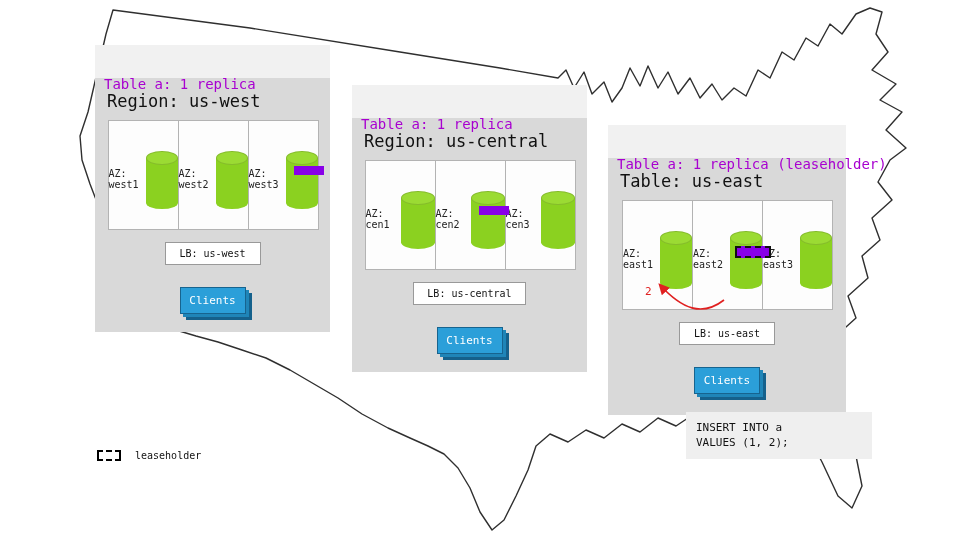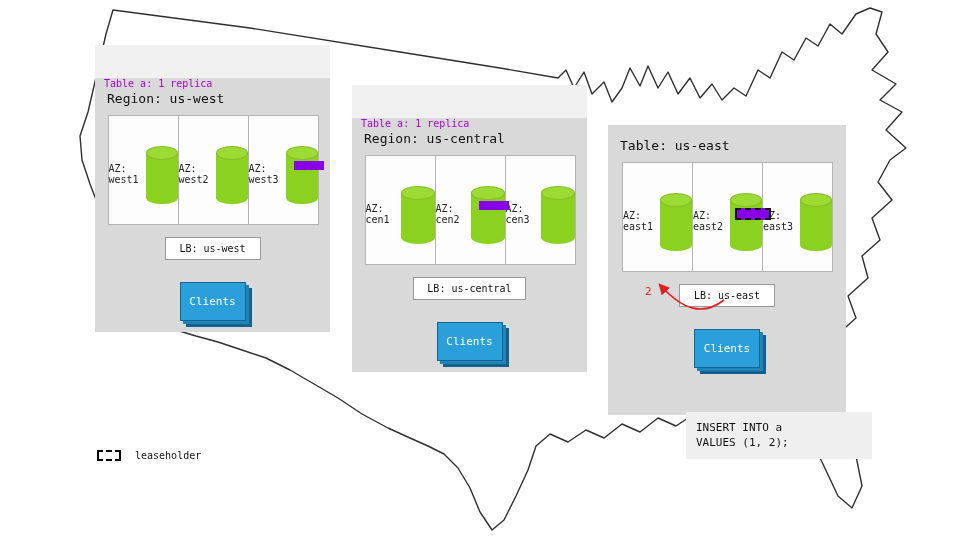--- a/index.html
+++ b/index.html
@@ -14,23 +14,23 @@
 
   .panel { position:absolute; width:235px; height:287px; background:#d9d9d9; z-index:2; }
   .panel-west    { left:95px;  top:45px;  }
   .panel-central { left:352px; top:85px;  }
   .panel-east    { left:608px; top:125px; width:238px; height:290px; }
 
   .panel-header {
     height:33px; background:#f1f1f1;
     display:flex; align-items:center; padding:0 9px;
   }
-  .table-label { font-size:10px; color:#a800d0; white-space:nowrap;margin-top:44px; }
-
-  .region-title { font-size:13px; color:#111; padding:13px 12px 9px; }
+  .table-label { font-size:14px; color:#a800d0; white-space:nowrap;margin-top:44px; }
+
+  .region-title { font-size:17px; color:#111; padding:13px 12px 9px; }
 
   .az-row { display:flex; justify-content:center; }
   .az-box {
     width:71px; height:110px; background:#fdfdfd;
     border:1px solid #b3b3b3; margin-right:-1px;
     display:flex; align-items:center;
   }
   .az-label { font-size:10px; color:#222; padding-top:7px; }
 
   .cyl { position:relative; width:46px; height:58px; margin-top:10px; }
@@ -53,21 +53,21 @@
     border:2px dashed #111;
   }
 
   .lb-box {
     margin:12px auto 0; width:max-content; min-width:96px;
     background:#ffffff; border:1px solid #999;
     font-size:10px; color:#111; padding:5px 13px; text-align:center;
   }
 
   .clients-btn {
-    display:block; margin:22px auto 0; width:66px; height:39px;
+    display:block; margin:22px auto 0; width:66px; height:27px;
     background:#2b9fd9; color:#ffffff;
     border:1px solid #17648f;
     font-family:inherit; font-size:11px;
     box-shadow:3px 3px 0 #1f85b8, 6px 6px 0 #15618c;
     cursor:pointer;
   }
 
   .insert-box {
     position:absolute; left:686px; top:412px; width:186px; height:47px;
     background:#efefef; z-index:2;
@@ -169,20 +169,23 @@
         <div class="cyl-top"></div>
         <div class="cyl-body"></div>
       </div>
     </div>
   </div>
   <div class="lb-box">LB: us-central</div>
   <button class="clients-btn">Clients</button>
 </section>
 
 <section class="panel panel-east">
+  <header class="panel-header">
+    <span class="table-label">Table a: 1 replica (leaseholder)</span>
+  </header>
   <div class="region-title">Table: us-east</div>
   <div class="az-row">
     <div class="az-box">
       <div class="az-label">AZ: east1</div>
       <div class="cyl">
         <div class="cyl-top"></div>
         <div class="cyl-body"></div>
       </div>
     </div>
     <div class="az-box">

